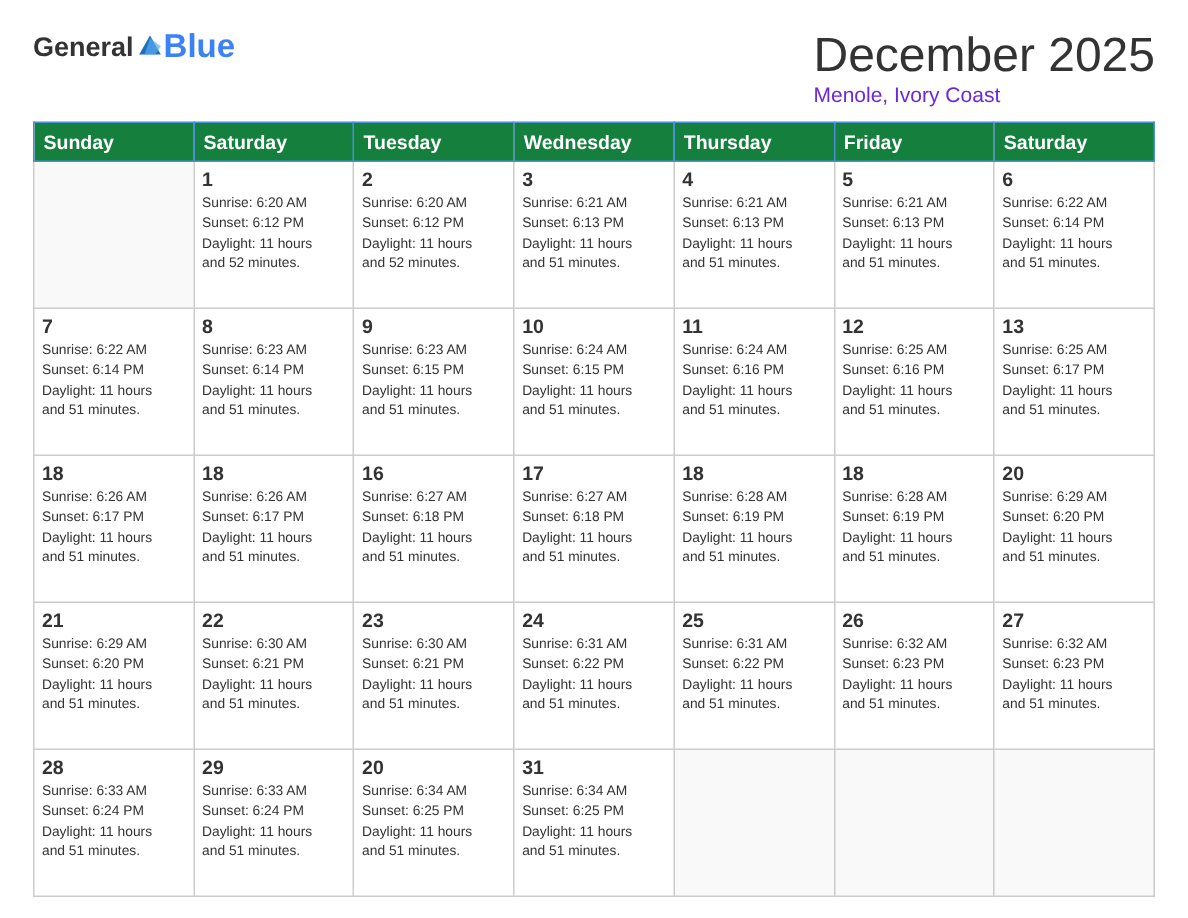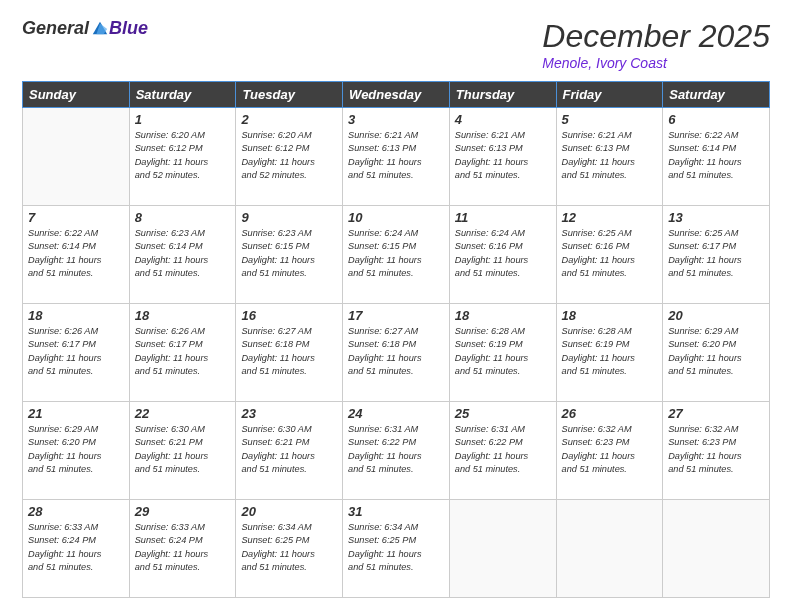--- a/index.html
+++ b/index.html
@@ -9,21 +9,20 @@
       width: 792px;
       height: 612px;
       overflow: hidden;
     }
     .page {
       width: 792px;
       height: 612px;
       padding: 18px 22px 14px 22px;
       display: flex;
       flex-direction: column;
-      font-style: italic;
     }
     .header {
       display: flex;
       justify-content: space-between;
       align-items: flex-start;
       margin-bottom: 10px;
     }
     .logo {
       display: flex;
       flex-direction: column;
@@ -33,23 +32,23 @@
       display: flex;
       align-items: center;
       gap: 0;
     }
     .logo-general {
       font-size: 18px;
       font-weight: bold;
       color: #333;
     }
     .logo-blue {
-      font-size: 18px;
+      font-size: 22px;
       font-weight: bold;
-      color: #4c1d95;
+      color: #3b82f6;
     }
     .logo-icon {
       width: 18px;
       height: 18px;
       margin-left: 2px;
       margin-top: -2px;
     }
     .title-block {
       text-align: left;
     }
@@ -63,21 +62,21 @@
       color: #6d28d9;
     }
     .calendar {
       flex: 1;
       border: 1px solid #ccc;
       border-collapse: collapse;
       width: 100%;
       table-layout: fixed;
     }
     .calendar th {
-      background: #404040;
+      background: #15803d;
       color: #fff;
       text-align: left;
       padding: 5px 6px;
       font-size: 13px;
       border: 1px solid #4a90d9;
     }
     .calendar td {
       border: 1px solid #ccc;
       vertical-align: top;
       padding: 4px 5px;

